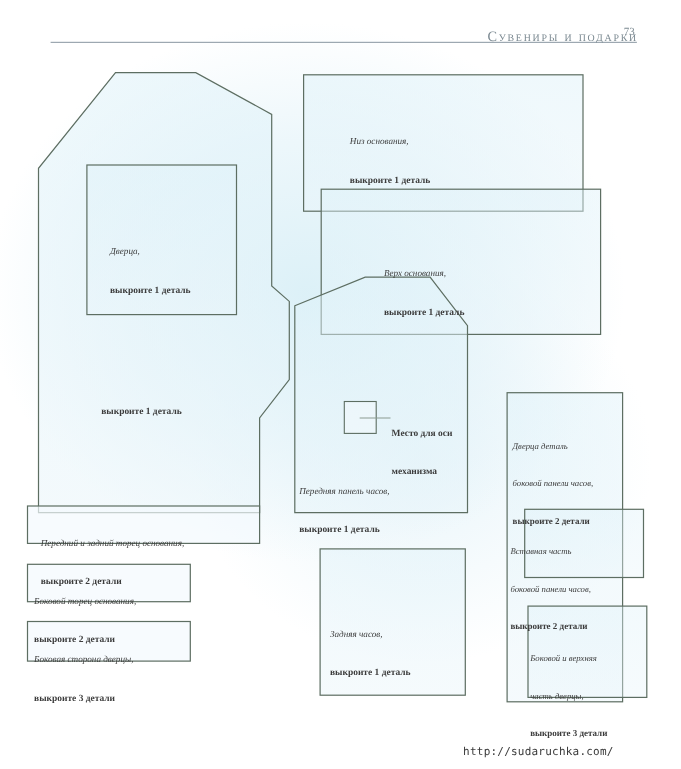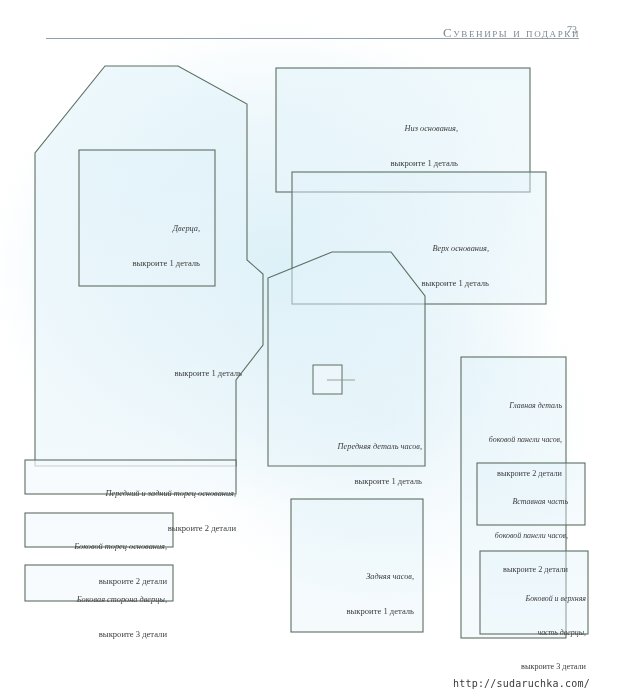--- a/index.html
+++ b/index.html
@@ -32,33 +32,33 @@
   #header-page{
     position:absolute;left:560px;top:24px;width:24px;height:14px;
     font-size:10px;color:#7c8a92;text-align:center;
     font-family:"Liberation Serif",serif;
   }
   
   #plate{position:absolute;left:0;top:0;width:619px;height:699px;}
   
   .lbl{
     position:absolute;
-    text-align:right;
+    text-align:left;
     color:#3c3c3c;
     line-height:1.42;
     white-space:pre-line;
     pointer-events:none;
   }
   .lbl .it{font-style:italic;font-size:8.3px;display:block;}
-  .lbl .rm{font-style:normal;font-size:8.6px;display:block;}
+  .lbl .rm{font-style:normal;font-size:8.6px;display:block;font-weight:bold;}
   .lbl.small .it{font-size:7.9px;}
   .lbl.small .rm{font-size:8.2px;}
   
   #footer-url{
-    position:absolute;left:453px;top:678px;
+    position:absolute;left:421px;top:678px;
     font-family:"DejaVu Sans Mono","Liberation Mono",monospace;
     font-size:10px;color:#3a3a3a;letter-spacing:.2px;
   }
 </style>
 </head>
 <body>
 
 <div id="page">
 
   <div id="header-rule"></div>
@@ -115,24 +115,28 @@
     <span class="it">Низ основания,</span>
     <span class="rm">выкроите 1 деталь</span>
   </div>
 
   <div class="lbl" style="left:349px;top:220px;width:140px;">
     <span class="it">Верх основания,</span>
     <span class="rm">выкроите 1 деталь</span>
   </div>
 
   <div class="lbl" style="left:272px;top:418px;width:150px;">
-    <span class="it">Передняя деталь часов,</span>
+    <span class="it">Передняя панель часов,</span>
     <span class="rm">выкроите 1 деталь</span>
   </div>
 
+  <div class="lbl" style="left:356px;top:364px;width:86px;text-align:left;">
+    <span class="rm">Место для оси</span>
+    <span class="rm">механизма</span>
+  </div>
 
   <div class="lbl" style="left:300px;top:548px;width:114px;">
     <span class="it">Задняя часов,</span>
     <span class="rm">выкроите 1 деталь</span>
   </div>
 
   <div class="lbl" style="left:37px;top:465px;width:199px;">
     <span class="it">Передний и задний торец основания,</span>
     <span class="rm">выкроите 2 детали</span>
   </div>
@@ -141,21 +145,21 @@
     <span class="it">Боковой торец основания,</span>
     <span class="rm">выкроите 2 детали</span>
   </div>
 
   <div class="lbl" style="left:31px;top:571px;width:136px;">
     <span class="it">Боковая сторона дверцы,</span>
     <span class="rm">выкроите 3 детали</span>
   </div>
 
   <div class="lbl small" style="left:466px;top:377px;width:96px;">
-    <span class="it">Главная деталь</span>
+    <span class="it">Дверца деталь</span>
     <span class="it">боковой панели часов,</span>
     <span class="rm">выкроите 2 детали</span>
   </div>
 
   <div class="lbl small" style="left:464px;top:473px;width:104px;">
     <span class="it">Вставная часть</span>
     <span class="it">боковой панели часов,</span>
     <span class="rm">выкроите 2 детали</span>
   </div>
 

